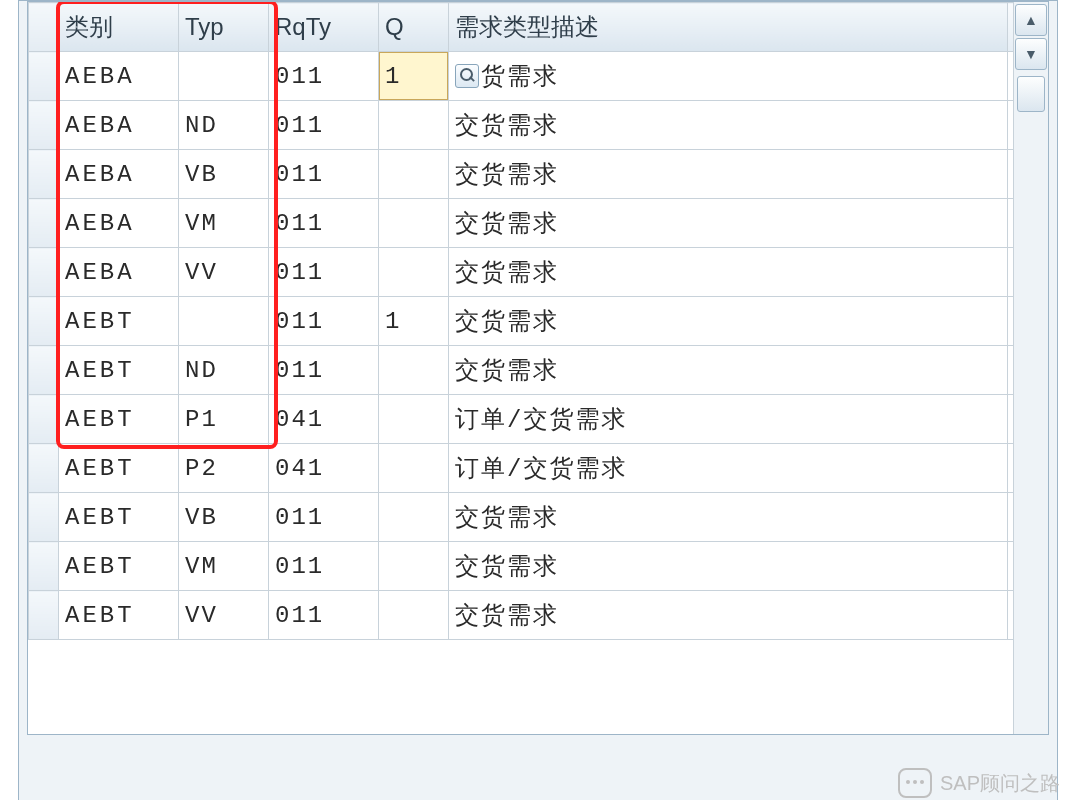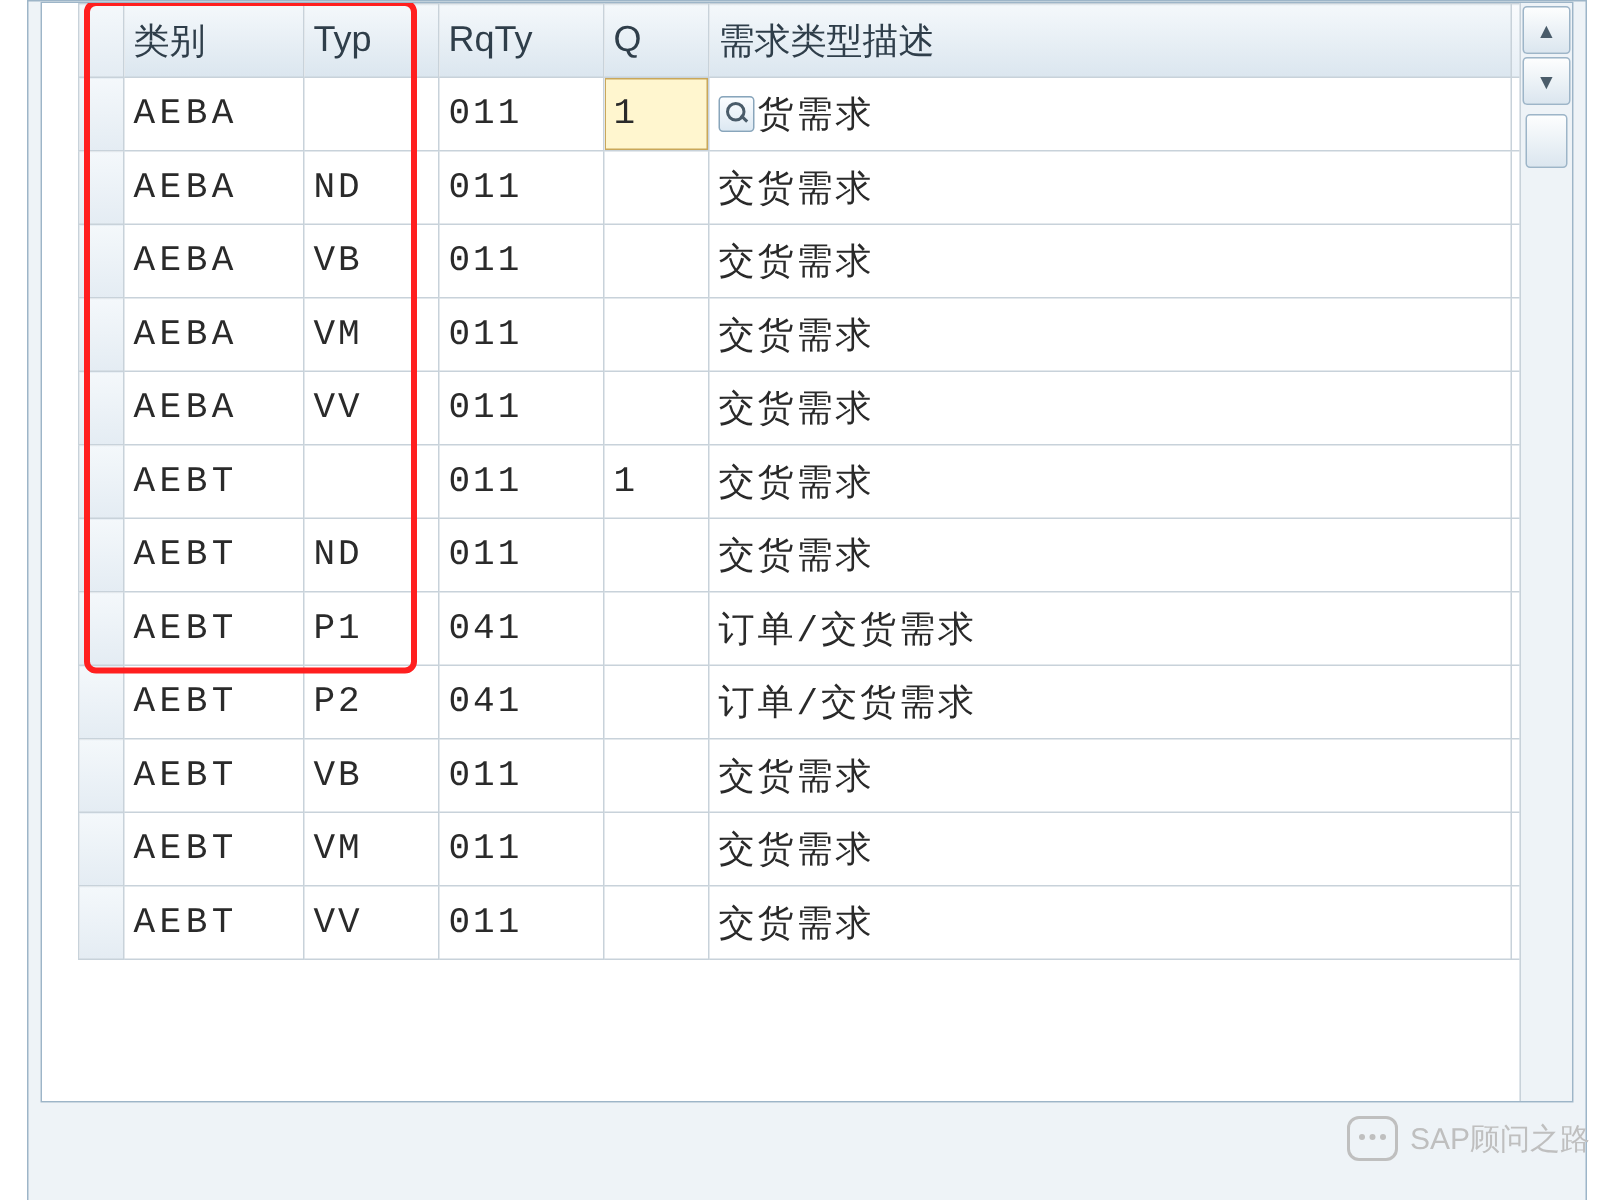--- a/index.html
+++ b/index.html
@@ -29,21 +29,20 @@
     color:#2f3e4a;
   }
 
   .grid-wrap{
     position:relative;
     margin:0 8px 17px 8px;
     border:1px solid #9db5c8;
     background:#fff;
     height:732px;
     overflow:hidden;
-    padding-left:24px;
   }
 
   table.grid{
     border-collapse:collapse;
     width:100%;
     table-layout:fixed;
   }
   table.grid th, table.grid td{
     border:1px solid #c8d2da;
     height:48px;
@@ -131,21 +130,21 @@
     color:#4a5c6a;font-size:14px;
   }
   .vthumb{
     width:26px;height:34px;margin:6px auto 0;
     border:1px solid #9db5c8;border-radius:3px;
     background:linear-gradient(#fdfefe,#dbe6ef);
   }
 
   
   .watermark{
-    position:absolute;right:20px;bottom:26px;
+    position:absolute;right:20px;bottom:2px;
     display:flex;align-items:center;
     font-family:"Microsoft YaHei","SimSun",Arial,sans-serif;
     font-size:20px;color:#bfbfbf;
     pointer-events:none;
   }
   .wm-bubble{
     width:30px;height:26px;border:2px solid #bfbfbf;border-radius:8px;
     margin-right:8px;position:relative;
   }
   .wm-bubble::before,.wm-bubble::after{

